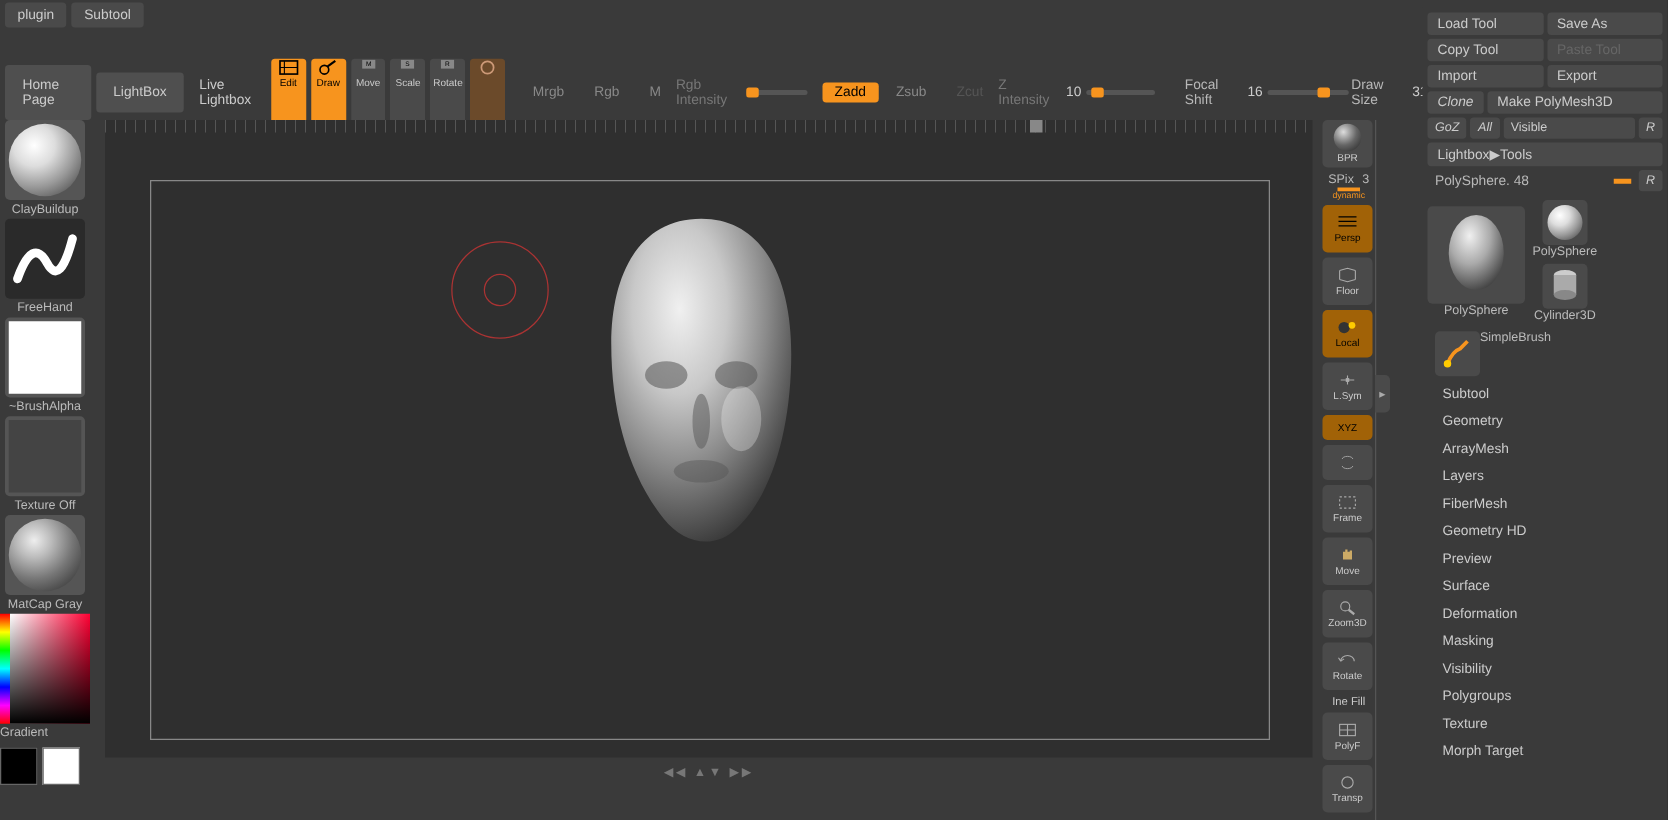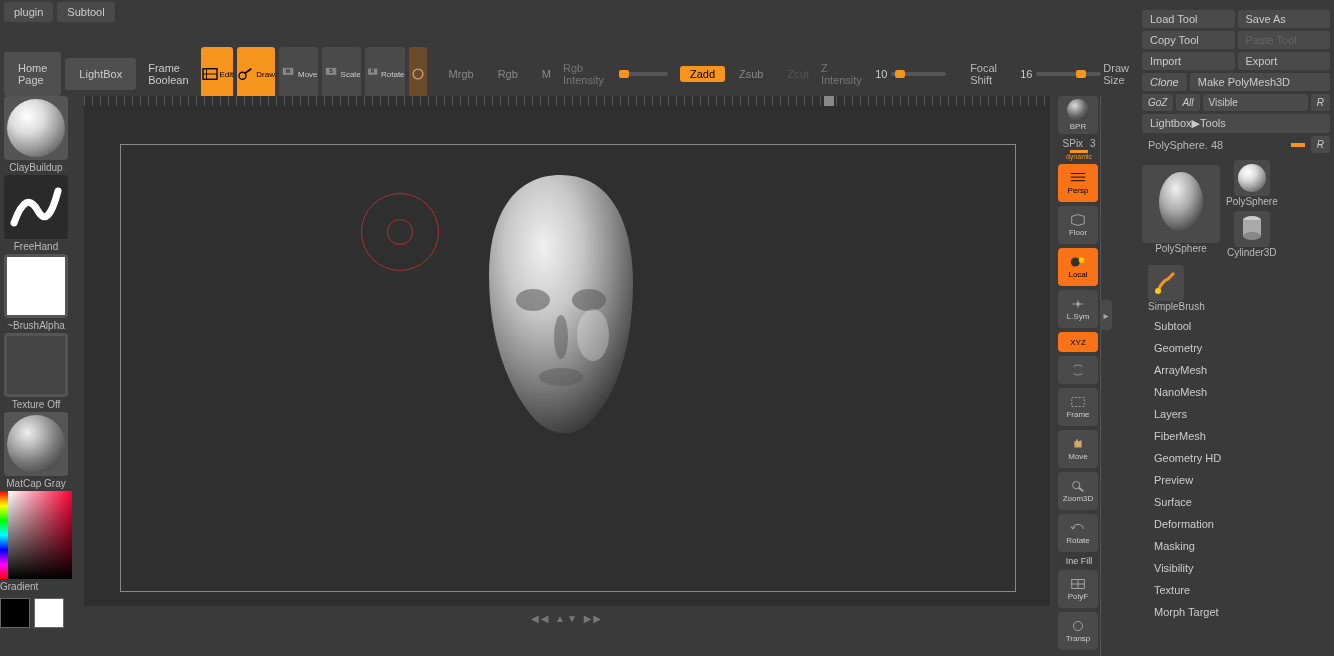--- a/index.html
+++ b/index.html
@@ -6,21 +6,21 @@
 body { background: #3a3a3a; color: #b8b8b8; font-size: 11px; overflow: hidden; width: 1334px; height: 656px; position: relative; }
 
 
 .top-bar { display: flex; gap: 4px; padding: 2px 4px; }
 .top-bar-btn { background: #4a4a4a; color: #ccc; padding: 4px 10px; border-radius: 3px; cursor: pointer; }
 
 
 .main-toolbar { display: flex; align-items: center; gap: 4px; padding: 2px 4px; margin-top: 30px; height: 40px; }
 .tb-btn { background: #4f4f4f; color: #ccc; padding: 10px 14px; border-radius: 3px; cursor: pointer; font-size: 11px; }
 .tb-btn.flat { background: transparent; padding: 10px 8px; }
-.icon-btn { background: #4a4a4a; border-radius: 3px; width: 40px; height: 54px; display: flex; flex-direction: row; align-items: center; justify-content: flex-end; cursor: pointer; font-size: 8px; color: #ccc; gap: 1px; }
+.icon-btn { background: #4a4a4a; border-radius: 3px; width: 40px; height: 54px; display: flex; flex-direction: column; align-items: center; justify-content: flex-start; cursor: pointer; font-size: 8px; color: #ccc; gap: 1px; }
 .icon-btn.orange { background: #f7941e; color: #000; }
 .icon-btn.dark-orange { background: #6b4a2a; }
 .icon-btn svg { width: 18px; height: 14px; }
 
 .mode-section { display: flex; flex-direction: row; gap: 2px; margin-left: 8px; }
 .mode-row { display: flex; gap: 4px; align-items: center; }
 .mode-btn { padding: 2px 10px; color: #888; cursor: pointer; font-size: 11px; }
 .mode-btn.active { background: #f7941e; color: #000; border-radius: 3px; text-align: center; }
 .slider-track { width: 60px; height: 4px; background: #555; position: relative; border-radius: 2px; }
 .slider-thumb { width: 10px; height: 8px; background: #f7941e; position: absolute; top: -2px; border-radius: 2px; }
@@ -52,21 +52,21 @@
 .ruler-thumb { position: absolute; left: 740px; top: 0; width: 10px; height: 10px; background: #888; }
 .viewport { position: absolute; left: 36px; top: 48px; width: 896px; height: 448px; border: 1px solid #888; background: #2f2f2f; overflow: hidden; }
 .brush-cursor { position: absolute; left: 240px; top: 48px; width: 78px; height: 78px; border: 1px solid #aa3333; border-radius: 50%; }
 .brush-cursor-inner { position: absolute; left: 50%; top: 50%; width: 26px; height: 26px; margin: -13px 0 0 -13px; border: 1px solid #aa3333; border-radius: 50%; }
 .head { position: absolute; left: 340px; top: 20px; width: 200px; height: 280px; }
 .paging { position: absolute; left: 50%; bottom: -18px; transform: translateX(-50%); font-size: 10px; color: #777; letter-spacing: 2px; }
 
 
 .shelf { position: absolute; left: 1058px; top: 96px; width: 42px; display: flex; flex-direction: column; gap: 4px; }
 .shelf-item { width: 40px; height: 38px; background: #4a4a4a; border-radius: 4px; display: flex; flex-direction: column; align-items: center; justify-content: center; font-size: 8px; color: #ccc; cursor: pointer; gap: 1px; }
-.shelf-item.orange { background: #f97316; color: #000; }
+.shelf-item.orange { background: #a16207; color: #000; }
 .shelf-item svg { width: 18px; height: 14px; }
 .shelf-spix { height: 22px; text-align: center; font-size: 10px; }
 .shelf-vbar { position: absolute; left: 1100px; top: 96px; width: 8px; height: 560px; background: #3a3a3a; border-left: 1px solid #555; }
 .shelf-vbar-collapse { position: absolute; left: 1100px; top: 300px; width: 12px; height: 30px; background: #4a4a4a; display: flex; align-items: center; justify-content: center; font-size: 10px; color: #aaa; cursor: pointer; border-radius: 0 4px 4px 0; }
 
 
 .right-panel { position: absolute; right: 0; top: 6px; width: 196px; background: #3a3a3a; padding: 4px; display: flex; flex-direction: column; gap: 3px; }
 .rp-btn { background: #4a4a4a; color: #ccc; padding: 3px 8px; border-radius: 3px; font-size: 11px; cursor: pointer; flex: 0 0 auto; }
 .rp-btn.disabled { color: #666; }
 .rp-btn.small { padding: 3px 6px; font-size: 10px; }
@@ -89,21 +89,21 @@
 <body>
 
 <div class="top-bar">
   <div class="top-bar-btn">plugin</div>
   <div class="top-bar-btn">Subtool</div>
 </div>
 
 <div class="main-toolbar">
   <div class="tb-btn">Home Page</div>
   <div class="tb-btn">LightBox</div>
-  <div class="tb-btn flat">Frame Boolean</div>
+  <div class="tb-btn flat">Live Lightbox</div>
 
   <div class="icon-btn orange">
     <svg viewBox="0 0 20 16">
         <rect x="2" y="2" width="16" height="12" fill="none" stroke="#000" stroke-width="1.5"></rect>
         <line x1="6" y1="2" x2="6" y2="14" stroke="#000"></line>
         <line x1="2" y1="8" x2="18" y2="8" stroke="#000"></line>
       </svg>
     <span>Edit</span>
   </div>
   <div class="icon-btn orange">
@@ -422,39 +422,39 @@
           <svg width="24" height="28" viewBox="0 0 24 28">
               <ellipse cx="12" cy="5" rx="9" ry="4" fill="#ccc"></ellipse>
               <rect x="3" y="5" width="18" height="16" fill="#aaa"></rect>
               <ellipse cx="12" cy="21" rx="9" ry="4" fill="#888"></ellipse>
             </svg>
         </div>
         <div class="tool-lbl">Cylinder3D</div>
       </div>
     </div>
   </div>
-  <div style="display:flex;flex-direction:column;align-items:flex-start;margin-left:6px">
+  <div style="display:flex;flex-direction:row;align-items:flex-start;margin-left:6px">
     <div class="tool-thumb-sm">
       <svg width="28" height="28" viewBox="0 0 28 28">
           <path d="M6 22 Q 10 12 16 10 L22 4" stroke="#f7941e" stroke-width="3" fill="none"></path>
           <circle cx="6" cy="22" r="3" fill="#ffcc00"></circle>
         </svg>
     </div>
     <div class="tool-lbl">SimpleBrush</div>
   </div>
 
   <div class="accordion" id="accordion">
       <div class="acc-item">Subtool</div>
       <div class="acc-item">Geometry</div>
       <div class="acc-item">ArrayMesh</div>
-      <div class="acc-item">NanoMesh</div>
       <div class="acc-item">Layers</div>
       <div class="acc-item">FiberMesh</div>
       <div class="acc-item">Geometry HD</div>
       <div class="acc-item">Preview</div>
       <div class="acc-item">Surface</div>
       <div class="acc-item">Deformation</div>
       <div class="acc-item">Masking</div>
       <div class="acc-item">Visibility</div>
+      <div class="acc-item">Polygroups</div>
       <div class="acc-item">Texture</div>
       <div class="acc-item">Morph Target</div>
     </div>
 </div>
 
 </body></html>

